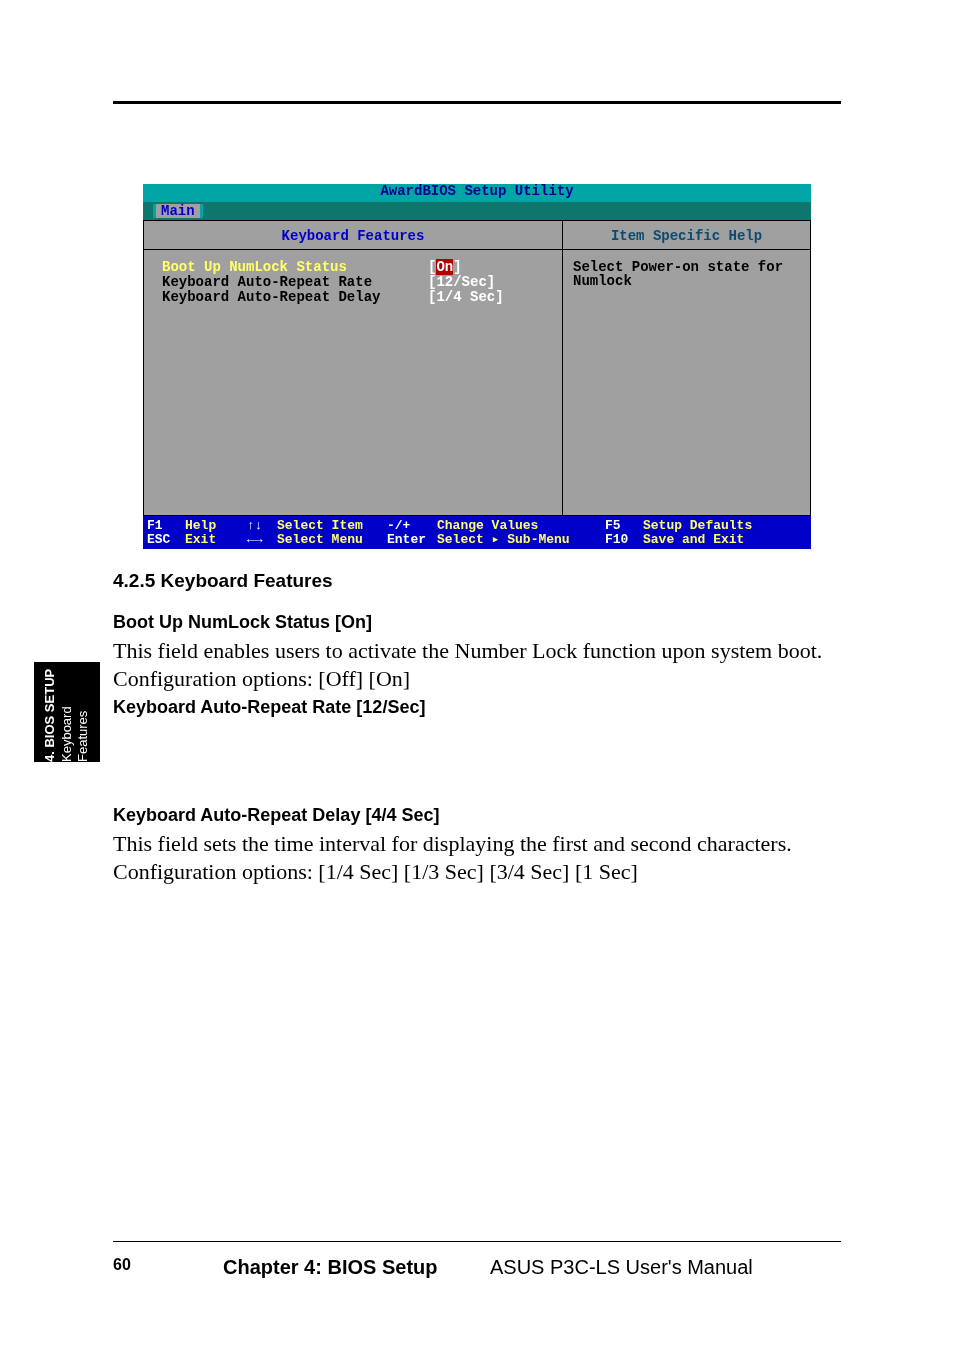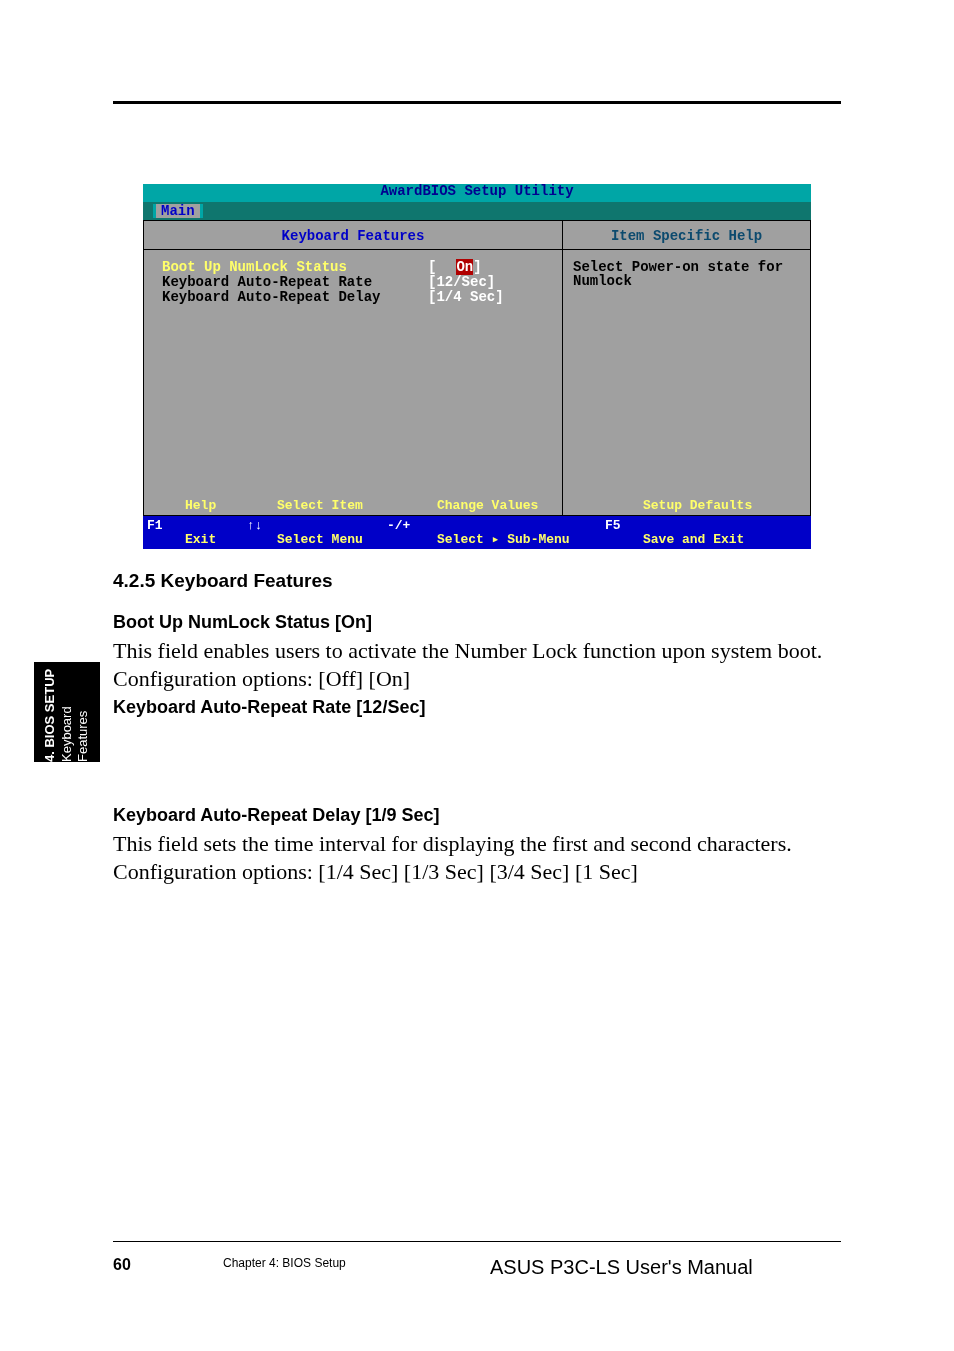--- a/index.html
+++ b/index.html
@@ -3,42 +3,42 @@
 <meta charset="utf-8">
 <style>
   * { margin: 0; padding: 0; box-sizing: border-box; }
   html, body { width: 954px; height: 1351px; background: #fff; font-family: 'Times New Roman', serif; }
   .page { position: relative; width: 954px; height: 1351px; }
   .top-rule { position: absolute; top: 101px; left: 113px; width: 728px; height: 3px; background: #000; }
   .bottom-rule { position: absolute; top: 1241px; left: 113px; width: 728px; height: 1px; background: #000; }
   .sidebar-tab { position: absolute; left: 34px; top: 662px; width: 66px; height: 100px; background: #000; color: #fff; font-size: 13px; writing-mode: vertical-rl; transform: rotate(180deg); display: flex; align-items: center; justify-content: center; line-height: 1.3; font-family: Arial, sans-serif; }
   .sidebar-tab .line1 { font-weight: bold; }
   .page-num { position: absolute; top: 1256px; left: 113px; font-size: 16px; font-weight: bold; font-family: Arial, sans-serif; }
-  .chapter { position: absolute; top: 1256px; left: 223px; font-size: 12px; font-weight: normal; font-family: Arial, sans-serif; }
+  .chapter { position: absolute; top: 1256px; left: 223px; font-size: 20px; font-weight: bold; font-family: Arial, sans-serif; }
   .title { position: absolute; top: 1256px; left: 490px; font-size: 20px; font-family: Arial, sans-serif; }
 
   .bios { position: absolute; left: 143px; top: 184px; width: 668px; height: 365px; font-family: 'Courier New', monospace; font-size: 14px; line-height: 1; font-weight: bold; }
   .bios-title { height: 18px; background: #00a6a6; color: #000090; text-align: center; }
   .bios-menu { height: 18px; background: #0f766e; display: flex; align-items: center; }
   .bios-menu .tab { display: inline-block; background: #a0a0a0; color: #0000c8; padding: 0 5px; margin-left: 10px; border-left: 3px solid #00a6a6; border-right: 3px solid #00a6a6; }
   .bios-body { display: flex; height: 296px; }
   .bios-left { flex: 0 0 420px; background: #a0a0a0; border: 1px solid #000; display: flex; flex-direction: column; }
   .bios-left-head { text-align: center; color: #0000c8; padding: 8px 0 6px; border-bottom: 1px solid #000; }
   .bios-left-rows { padding: 10px 0 0 18px; }
   .bios-row { display: flex; margin-bottom: 1px; gap: 28px; }
   .bios-row .lbl { width: 238px; color: #000000; }
   .bios-row .lbl.sel { color: #ffff6a; }
   .bios-row .val { color: #fff; }
-  .bios-row .val .sel { background: #b00000; color: #fff; padding: 0 0px; margin-left: 20px; }
+  .bios-row .val .sel { background: #b00000; color: #fff; padding: 0 0px; }
   .bios-right { flex: 1; background: #a0a0a0; border: 1px solid #000; border-left: none; display: flex; flex-direction: column; }
   .bios-right-head { text-align: center; color: #0c4a6e; padding: 8px 0 6px; border-bottom: 1px solid #000; }
   .bios-right-body { padding: 10px 10px; color: #000; }
   .bios-foot { height: 33px; background: #0000c8; color: #fff; padding: 1px 4px 0 4px; display: flex; flex-direction: column; justify-content: center; line-height: 1.1; font-size: 13px; }
   .bios-foot .row { display: flex; }
-  .bios-foot .key { color: #fff; margin-top: 20px; }
+  .bios-foot .key { color: #fff; }
   .bios-foot .cmd { color: #ffff6a; }
   .bios-foot .c1 { width: 38px; }
   .bios-foot .c2 { width: 62px; }
   .bios-foot .c3 { width: 30px; }
   .bios-foot .c4 { width: 110px; }
   .bios-foot .c5 { width: 50px; }
   .bios-foot .c6 { width: 168px; }
   .bios-foot .c7 { width: 38px; }
   .bios-foot .c8 { }
 
@@ -111,20 +111,20 @@
     </div>
   </div>
 
   <div class="section-title">4.2.5 Keyboard Features</div>
 
   <div class="subhead" style="top:612px;">Boot Up NumLock Status [On]</div>
   <div class="para" style="top:637px;">This field enables users to activate the Number Lock function upon system boot. Configuration options: [Off] [On]</div>
 
   <div class="subhead" style="top:697px;">Keyboard Auto-Repeat Rate [12/Sec]</div>
 
-  <div class="subhead" style="top:805px;">Keyboard Auto-Repeat Delay [1/9 Sec]</div>
+  <div class="subhead" style="top:805px;">Keyboard Auto-Repeat Delay [4/4 Sec]</div>
   <div class="para" style="top:830px;">This field sets the time interval for displaying the first and second characters. Configuration options: [1/4 Sec] [1/3 Sec] [3/4 Sec] [1 Sec]</div>
 
   <div class="bottom-rule"></div>
   <div class="page-num">60</div>
   <div class="chapter">Chapter 4: BIOS Setup</div>
   <div class="title">ASUS P3C-LS User's Manual</div>
 </div>
 
 </body></html>

